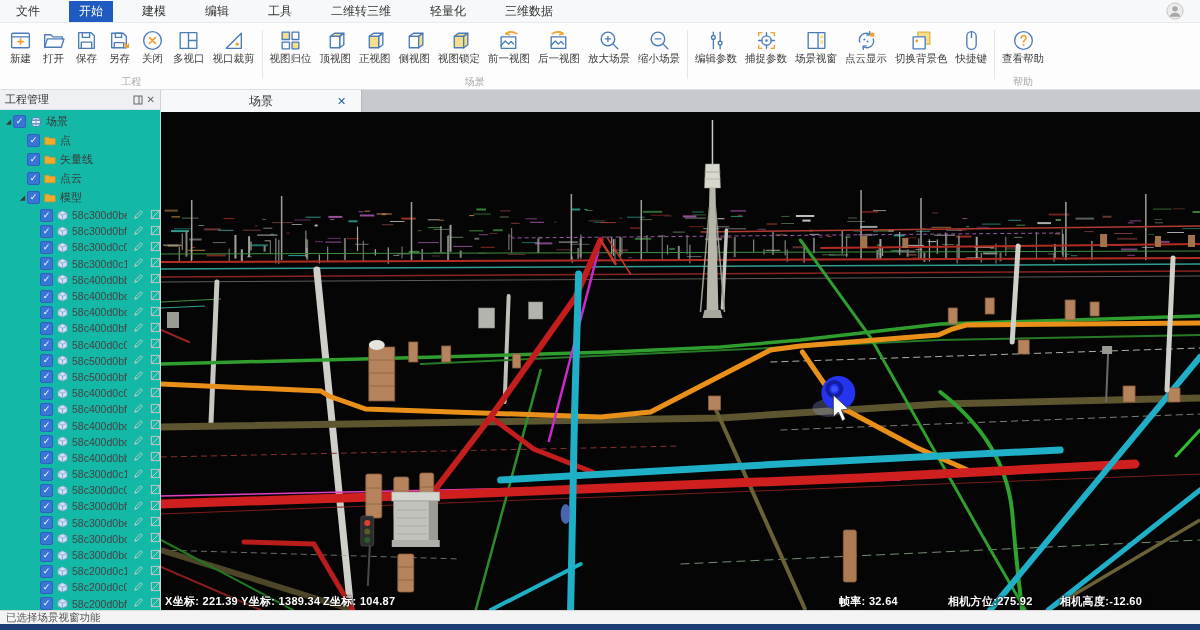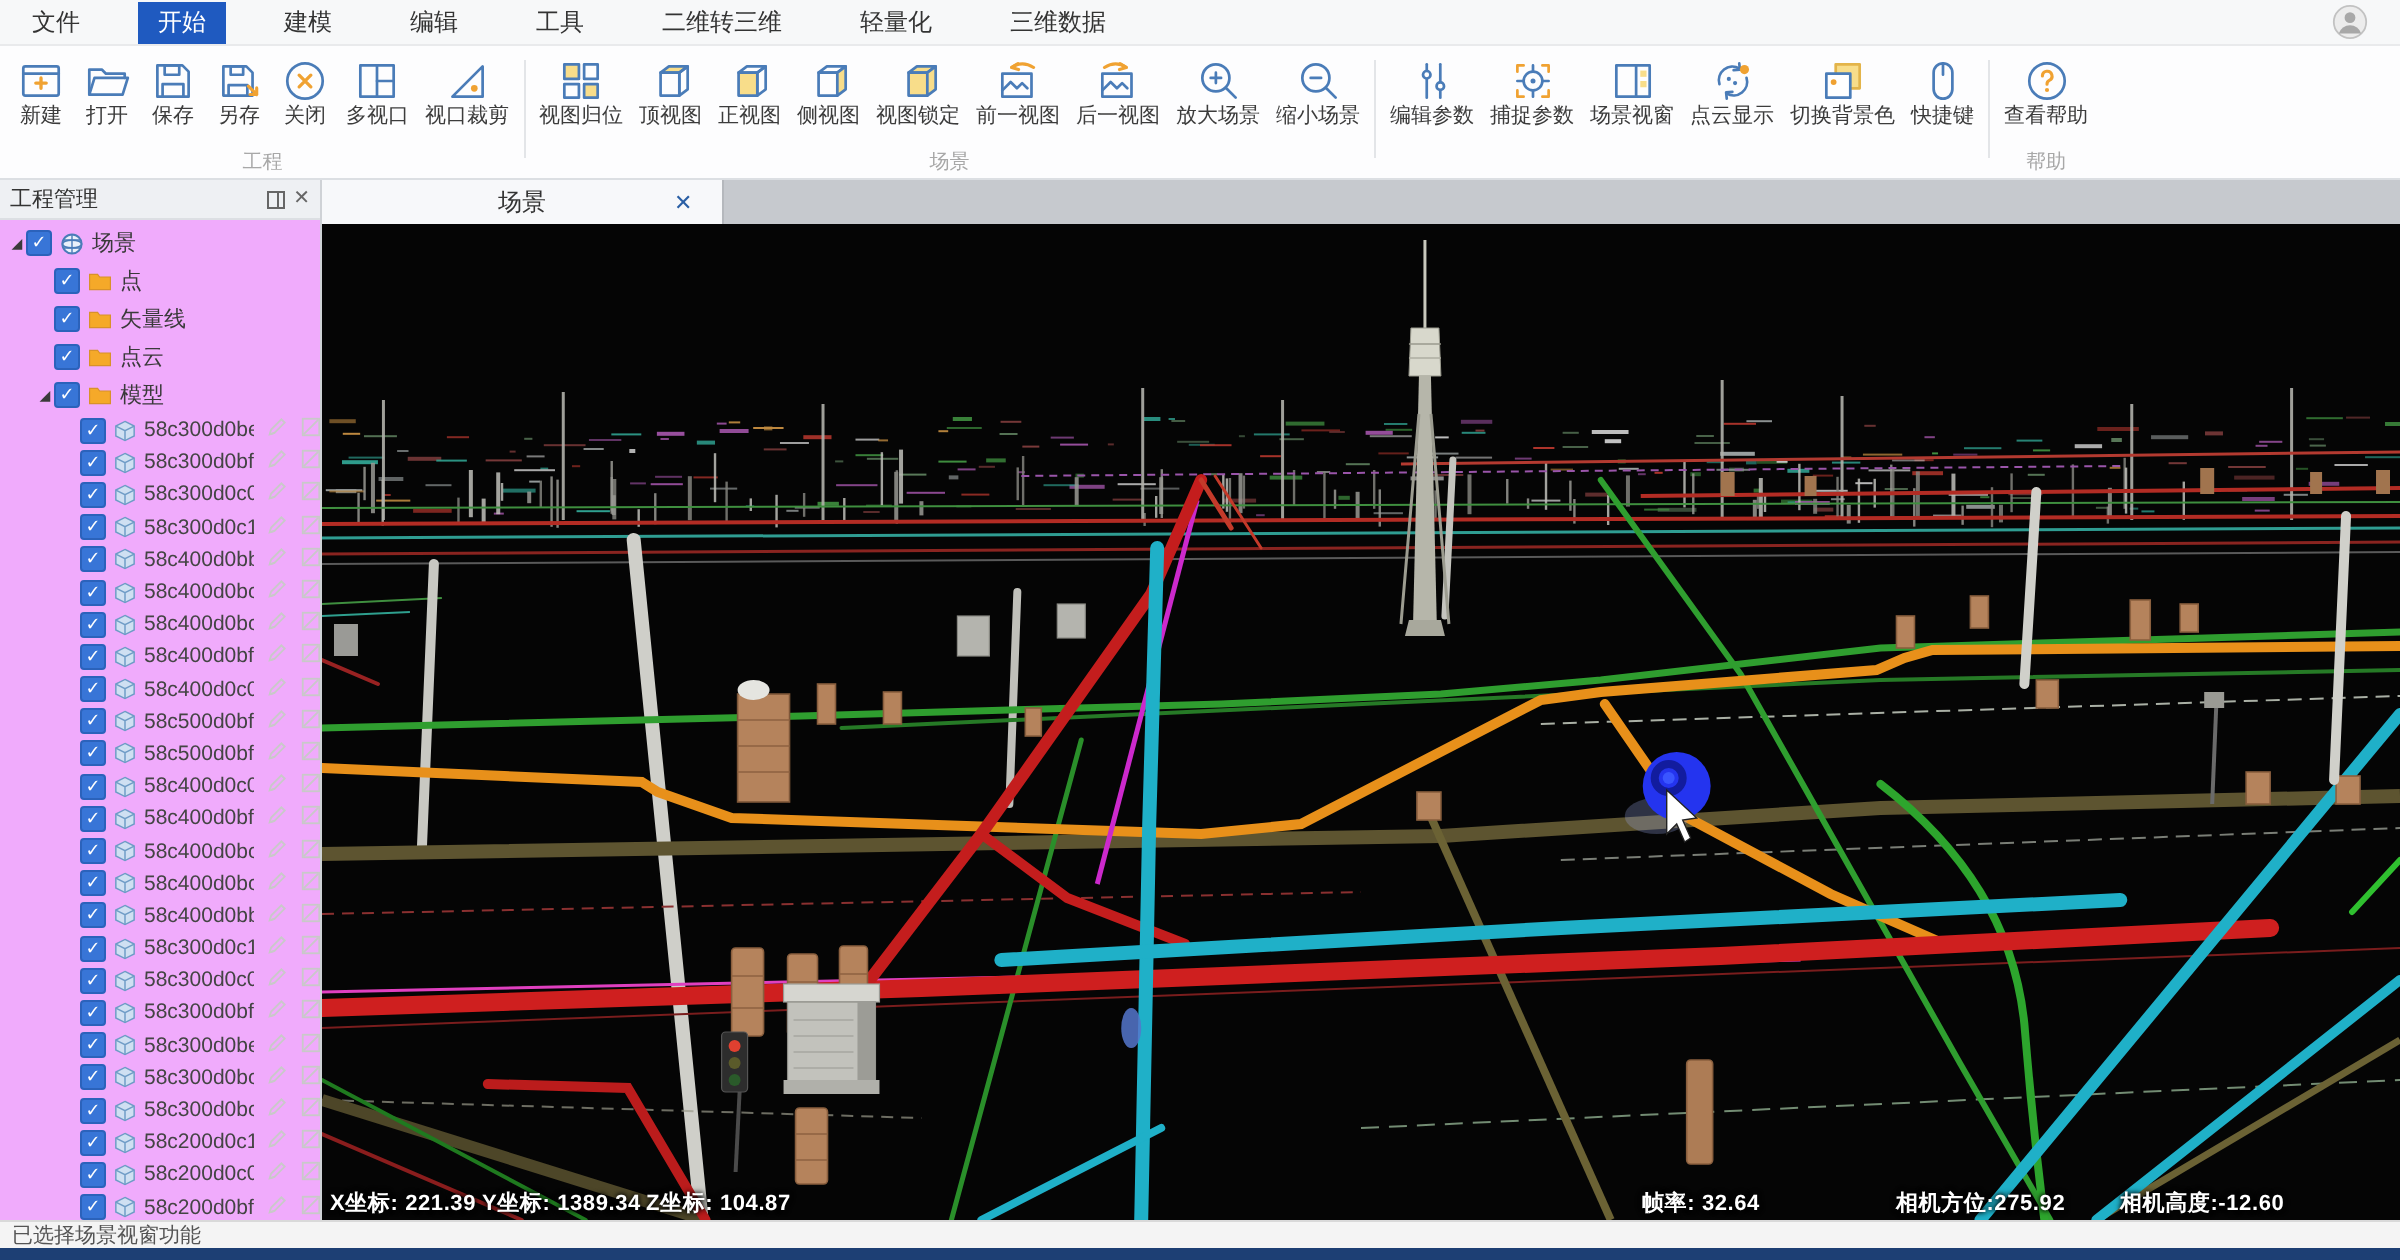--- a/index.html
+++ b/index.html
@@ -15,21 +15,21 @@
   .ribbon{height:65px;background:#fdfdfe;border-bottom:1px solid #dcdfe3;display:flex;align-items:stretch;padding:1px 2px 0 4px;}
   .rgroup{display:flex;flex-direction:column;font-family:Liberation Serif, serif;}
   .rbuttons{display:flex;flex:1;align-items:flex-start;padding-top:2px;}
   .rbtn{display:flex;flex-direction:column;align-items:center;padding:1px 4px;gap:0px;cursor:default;}
   .rbtn .ricon{height:26px;display:flex;align-items:center;}
   .rlabel{font-size:10.5px;color:#3c3c3c;white-space:nowrap;line-height:12px;}
   .rcaption{text-align:center;font-size:10px;color:#a8a8a8;padding-bottom:2px;line-height:11px;}
   .rsep{width:1px;background:#e3e5e8;margin:6px 3px 10px 3px;}
   
   .main{display:flex;height:520px;}
-  .leftpanel{width:160px;min-width:160px;border-right:1px solid #cfd2d6;background:#f0abfc;display:flex;flex-direction:column;}
+  .leftpanel{width:160px;min-width:160px;border-right:1px solid #cfd2d6;background:#14b8a6;display:flex;flex-direction:column;}
   .panel-header{height:19px;background:#eef0f3;border-bottom:1px solid #dcdfe3;display:flex;align-items:center;font-size:11px;color:#333;padding:0 5px;}
   .panel-header .ph-title{flex:1;}
   .ph-ico{display:flex;align-items:center;margin-left:4px;color:#666;font-size:10px;line-height:10px;cursor:default;}
   .tree{flex:1;overflow:hidden;padding-top:2px;}
   .trow{display:flex;align-items:center;height:19px;font-size:11px;color:#3a3a3a;white-space:nowrap;}
   .trow.model{height:16.2px;font-size:10.5px;color:#444;}
   .exp{width:9px;font-size:7px;color:#3a3a3a;flex:none;text-align:center;}
   .cb{width:11px;height:11px;background:#3875d7;border:1px solid #2b62bb;border-radius:2px;color:#fff;
       font-size:9px;line-height:10px;text-align:center;flex:none;margin-right:4px;}
   .ticon{flex:none;margin-right:4px;display:flex;align-items:center;}
@@ -1368,21 +1368,21 @@
           <circle cx="678" cy="281" r="17" fill="#2434ef"></circle>
           <circle cx="674" cy="277" r="7" fill="none" stroke="#121c9e" stroke-width="4"></circle>
           <circle cx="674" cy="277" r="3" fill="#3a55ff"></circle>
         </g>
         <polygon points="673,283 673,305 678,300 682,309 685,307 681,298 688,297" fill="#fff" stroke="#222" stroke-width=".7"></polygon>
       </svg>
       <div class="vstatus">
         <span class="vs" style="left:4px"><span>X坐标:</span> <span>221.39</span></span>
         <span class="vs" style="left:80px"><span>Y坐标:</span> <span>1389.34</span></span>
         <span class="vs" style="left:162px"><span>Z坐标:</span> <span>104.87</span></span>
-        <span class="vs" style="left:660px"><span>帧率:</span> <span>32.64</span></span>
+        <span class="vs" style="left:678px"><span>帧率:</span> <span>32.64</span></span>
         <span class="vs" style="left:787px"><span>相机方位:</span><span>275.92</span></span>
         <span class="vs" style="left:899px"><span>相机高度:</span><span>-12.60</span></span>
       </div>
     </div>
   </div>
 </div>
 
 <div class="statusbar">
   <span>已选择场景视窗功能</span>
 </div>

